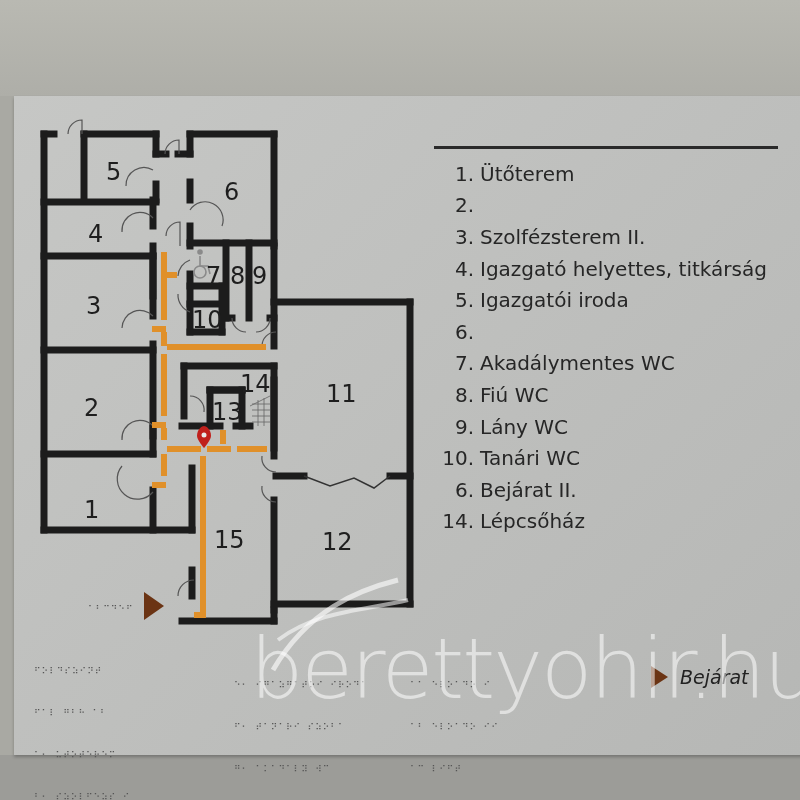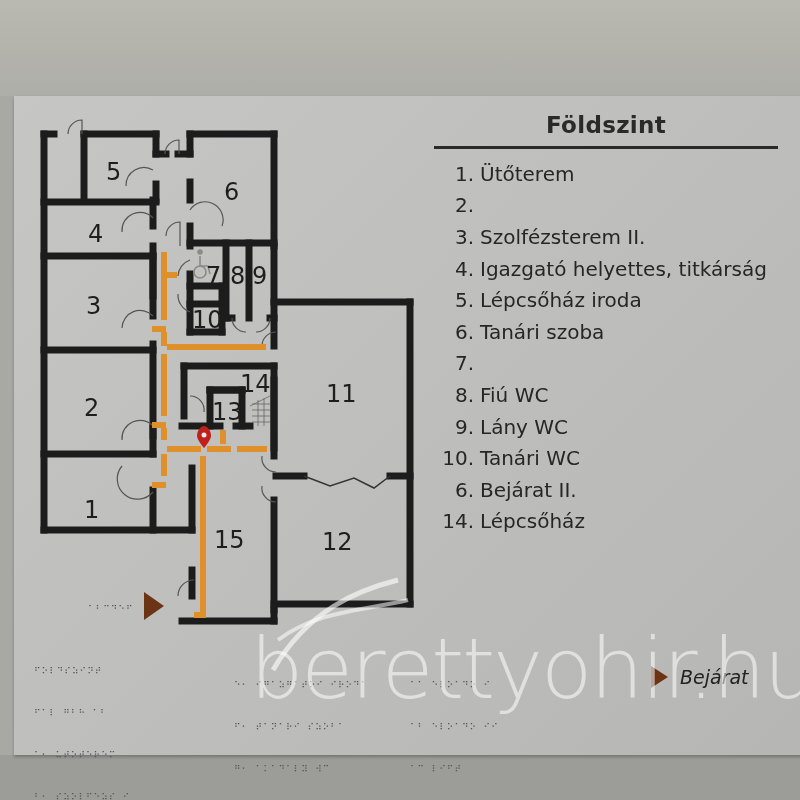--- a/index.html
+++ b/index.html
@@ -194,49 +194,48 @@
     <text class="room-label" x="216" y="188">8</text>
     <text class="room-label" x="238" y="188">9</text>
     <text class="room-label" x="178" y="232">10</text>
     <text class="room-label" x="312" y="306">11</text>
     <text class="room-label" x="308" y="454">12</text>
     <text class="room-label" x="198" y="324">13</text>
     <text class="room-label" x="226" y="296">14</text>
     <text class="room-label" x="200" y="452">15</text>
   </svg>
 
-  <div class="title">Földszint</div>
   <div class="title-rule"></div>
 
   <ul class="legend-list">
     <li class="legend-item">
         <span class="legend-num">1.</span>
         <span>Ütőterem</span>
       </li>
     <li class="legend-item">
         <span class="legend-num">2.</span>
       </li>
     <li class="legend-item">
         <span class="legend-num">3.</span>
         <span>Szolfézsterem II.</span>
       </li>
     <li class="legend-item">
         <span class="legend-num">4.</span>
         <span>Igazgató helyettes, titkárság</span>
       </li>
     <li class="legend-item">
         <span class="legend-num">5.</span>
-        <span>Lépcsőház iroda</span>
+        <span>Igazgatói iroda</span>
       </li>
     <li class="legend-item">
         <span class="legend-num">6.</span>
-        <span>Tanári szoba</span>
       </li>
     <li class="legend-item">
         <span class="legend-num">7.</span>
+        <span>Akadálymentes WC</span>
       </li>
     <li class="legend-item">
         <span class="legend-num">8.</span>
         <span>Fiú WC</span>
       </li>
     <li class="legend-item">
         <span class="legend-num">9.</span>
         <span>Lány WC</span>
       </li>
     <li class="legend-item">

